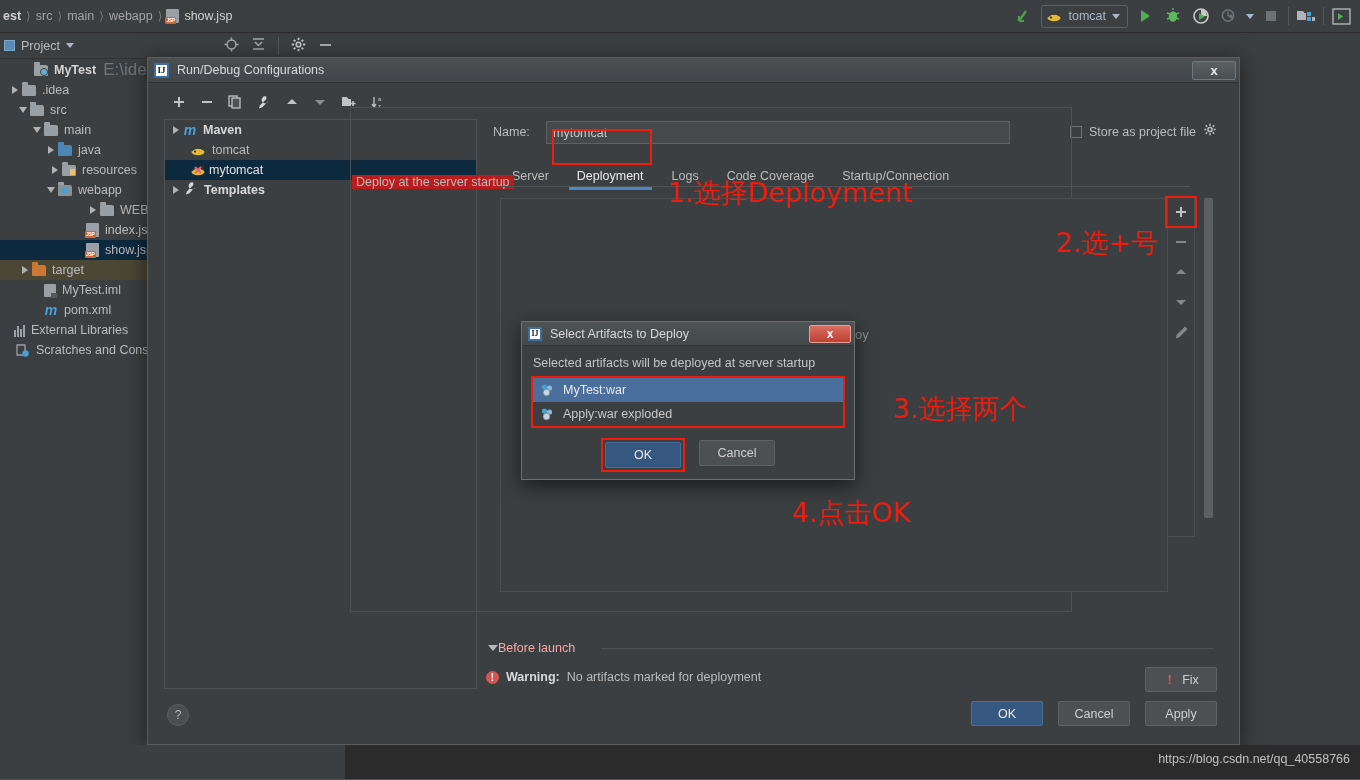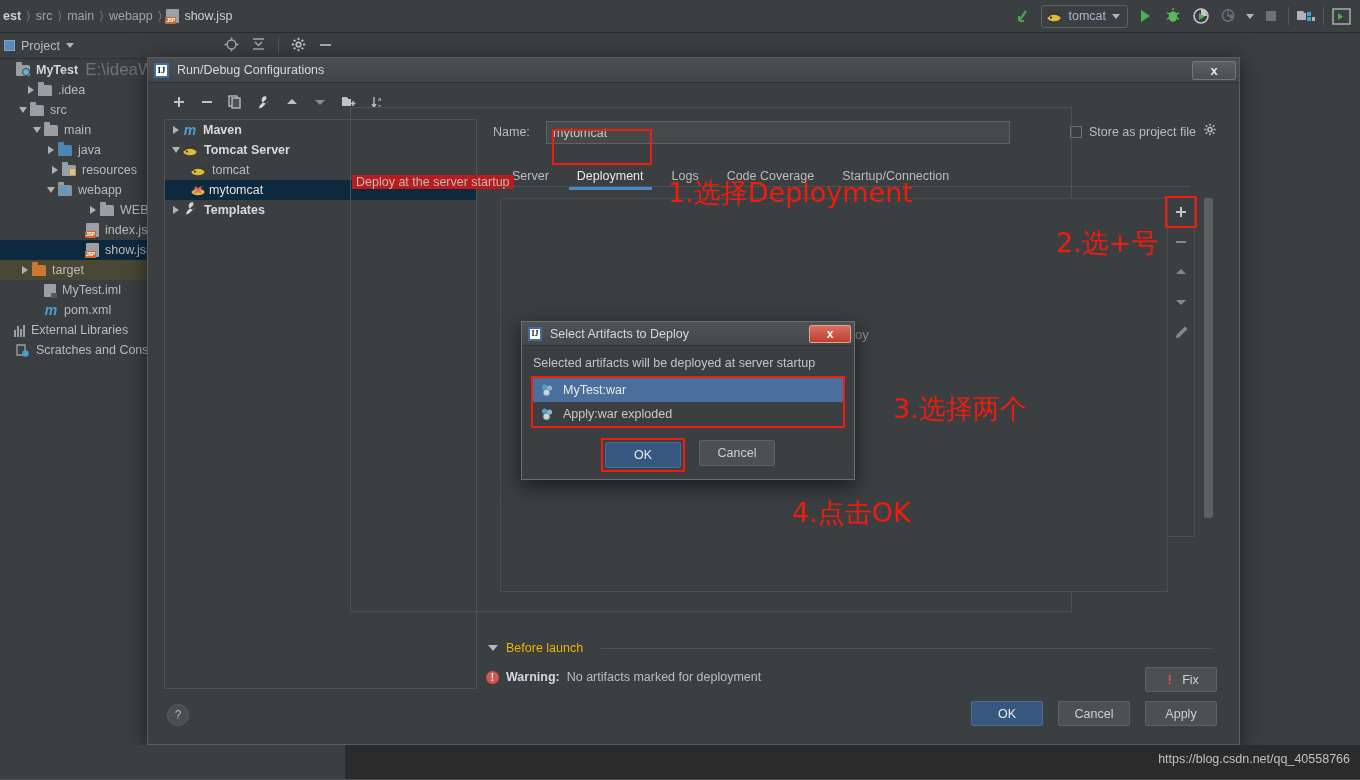--- a/index.html
+++ b/index.html
@@ -205,22 +205,22 @@
     border: 2px solid #f01c0d;
   }
   .scroll-track {
     position: absolute; left: 1204px; top: 198px; width: 9px; height: 396px; background:#3c3f41;
   }
   .scroll-thumb {
     position: absolute; left: 1204px; top: 198px; width: 9px; height: 320px; background:#5c6063; border-radius:2px;
   }
 
   .before-launch {
-    position: absolute; left: 487px; top: 640px; display:flex; align-items:center; gap: 8px;
-    font-size: 12.5px; color: #eab308;
+    position: absolute; left: 487px; top: 640px; display:flex; align-items:center; 
+    font-size: 12.5px; color: #fca5a5;
   }
   .bl-line { position:absolute; left: 600px; top: 647px; width: 612px; height:1px; background:#4f5254;}
   .warn-row {
     position: absolute; left: 485px; top: 669px; display:flex; align-items:center; gap: 7px;
     font-size: 12.5px; color:#bbbbbb;
   }
   .warn-ic {
     width: 13px; height: 13px; border-radius: 50%; background:#d9534f; color:#fff;
     font-size: 10px; font-weight:bold; display:flex;align-items:center;justify-content:center;
   }
@@ -404,27 +404,27 @@
       </span>
       <span>
         <svg width="15" height="15" viewBox="0 0 15 15">
             <path d="M2 8 h11" stroke="#c6c9cb" stroke-width="1.6"></path>
           </svg>
       </span>
     </div>
   </div>
 
   <div class="tree">
-    <div class="tree-row" style="padding-left:2px">
+    <div class="tree-row" style="padding-left:20px">
       <span class="tw"></span>
       <span class="folder mod"></span>
       <span class="tlabel bold">MyTest</span>
       <span class="tpath">E:\ideaWork</span>
     </div>
-    <div class="tree-row" style="padding-left:24px">
+    <div class="tree-row" style="padding-left:8px">
       <span class="tw">
           <span class="arrow-r"></span>
         </span>
       <span class="folder"></span>
       <span class="tlabel">.idea</span>
     </div>
     <div class="tree-row" style="padding-left:16px">
       <span class="tw">
           <span class="arrow-d"></span>
         </span>
@@ -574,33 +574,20 @@
         </span>
       </div>
 
       <div class="config-list">
         <div class="cfg-row" style="padding-left:4px">
           <span class="tw">
               <span class="arrow-r"></span>
             </span>
           <span class="m-icon">m</span>
           <span class="tlabel bold">Maven</span>
-        </div>
-        <div class="cfg-row" style="padding-left:4px">
-          <span class="tw">
-              <span class="arrow-d"></span>
-            </span>
-          <span class="tomcat-cat">
-            <svg width="15" height="13" viewBox="0 0 15 13">
-                <ellipse cx="7" cy="8" rx="6.5" ry="3.3" fill="#e0b93a"></ellipse>
-                <path d="M1 7 Q4 3 8 4 L12 2 L11 5 L13 6" stroke="#3a3a2a" stroke-width="1.1" fill="none"></path>
-                <circle cx="4" cy="7.5" r="1" fill="#222"></circle>
-              </svg>
-          </span>
-          <span class="tlabel bold">Tomcat Server</span>
         </div>
         <div class="cfg-row" style="padding-left:26px">
           <span class="tomcat-cat">
             <svg width="15" height="13" viewBox="0 0 15 13">
                 <ellipse cx="7" cy="8" rx="6.5" ry="3.3" fill="#e0b93a"></ellipse>
                 <path d="M1 7 Q4 3 8 4 L12 2 L11 5 L13 6" stroke="#3a3a2a" stroke-width="1.1" fill="none"></path>
                 <circle cx="4" cy="7.5" r="1" fill="#222"></circle>
               </svg>
           </span>
           <span class="tlabel">tomcat</span>

